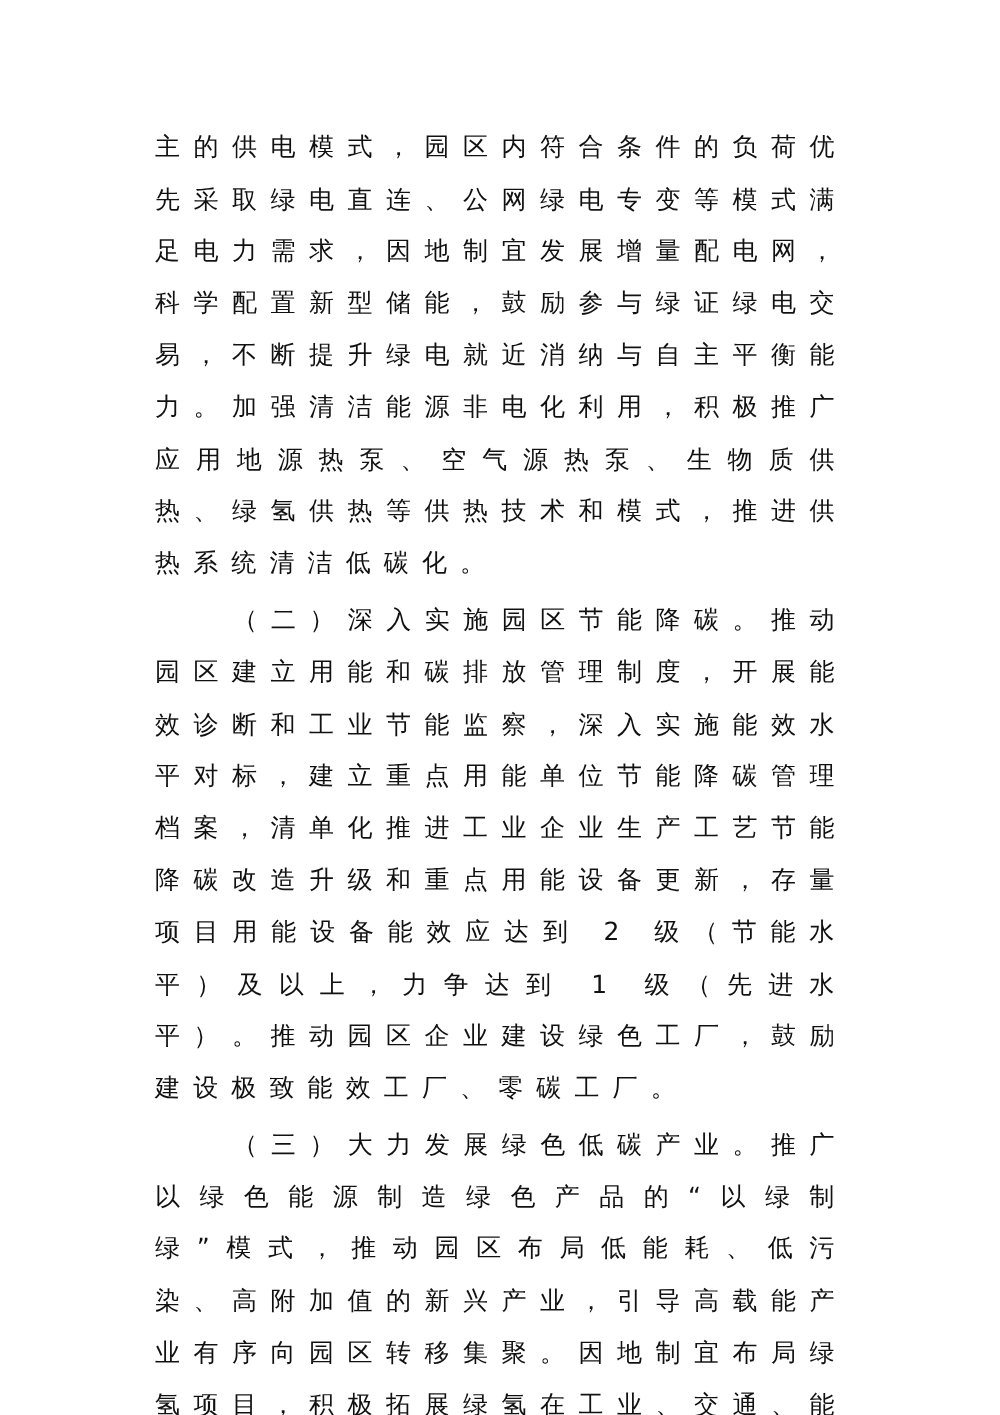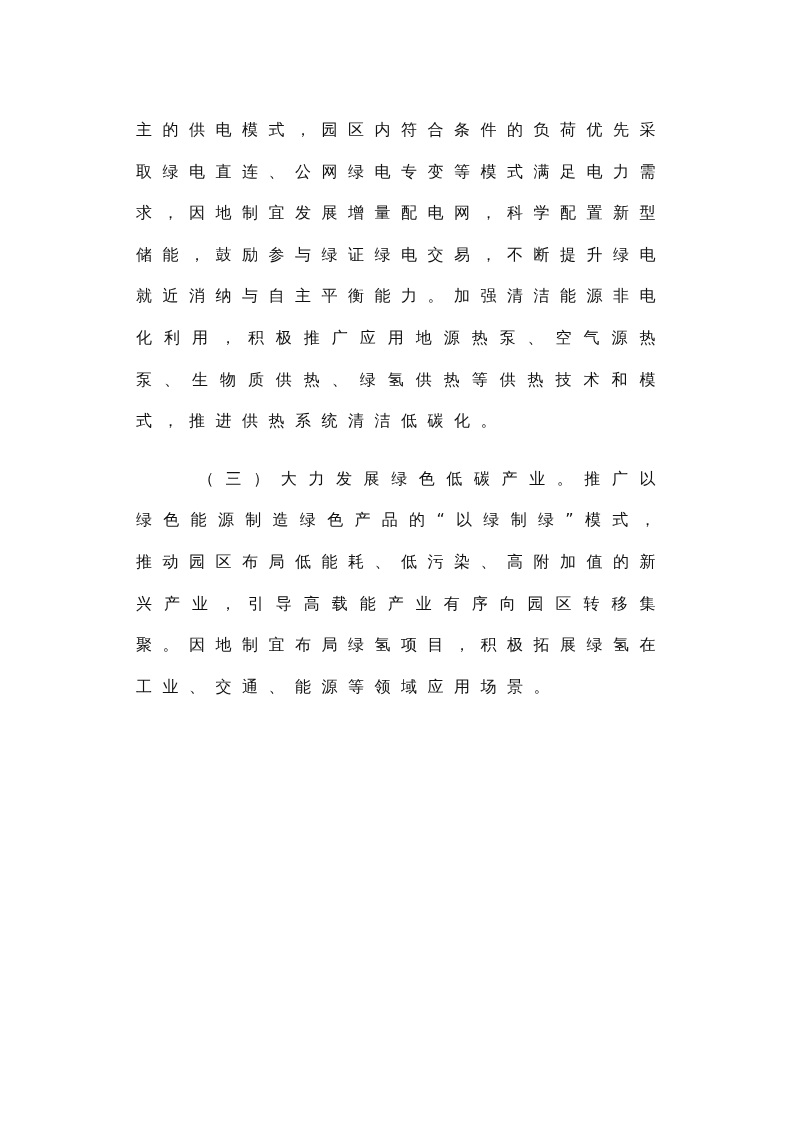--- a/index.html
+++ b/index.html
@@ -15,33 +15,34 @@
       font-family: "DejaVu Sans", "Liberation Sans", sans-serif;
       color: #111111;
     }
     .page {
       position: absolute;
       left: 120px;
       top: 93px;
       width: 562px;
     }
     .para {
-      margin: 16px;
-      font-size: 16px;
+      margin: 4px;
+      font-size: 20px;
       line-height: 41.6px;
       letter-spacing: 10.5px;
       text-align: justify;
       text-justify: inter-character;
       word-break: break-all;
       white-space: normal;
     }
     .para.indent {
       text-indent: 62px;
     }
   </style>
 </head>
 <body>
 
 <div class="page">
   <p class="para">主的供电模式，园区内符合条件的负荷优先采取绿电直连、公网绿电专变等模式满足电力需求，因地制宜发展增量配电网，科学配置新型储能，鼓励参与绿证绿电交易，不断提升绿电就近消纳与自主平衡能力。加强清洁能源非电化利用，积极推广应用地源热泵、空气源热泵、生物质供热、绿氢供热等供热技术和模式，推进供热系统清洁低碳化。</p>
+  <p class="para indent">（二）深入实施园区节能降碳。推动园区建立用能和碳排放管理制度，开展能效诊断和工业节能监察，深入实施能效水平对标，建立重点用能单位节能降碳管理档案，清单化推进工业企业生产工艺节能降碳改造升级和重点用能设备更新，存量项目用能设备能效应达到 2 级（节能水平）及以上，力争达到 1 级（先进水平）。推动园区企业建设绿色工厂，鼓励建设极致能效工厂、零碳工厂。</p>
   <p class="para indent">（三）大力发展绿色低碳产业。推广以绿色能源制造绿色产品的“以绿制绿”模式，推动园区布局低能耗、低污染、高附加值的新兴产业，引导高载能产业有序向园区转移集聚。因地制宜布局绿氢项目，积极拓展绿氢在工业、交通、能源等领域应用场景。</p>
 
 </div>
 
 </body></html>

